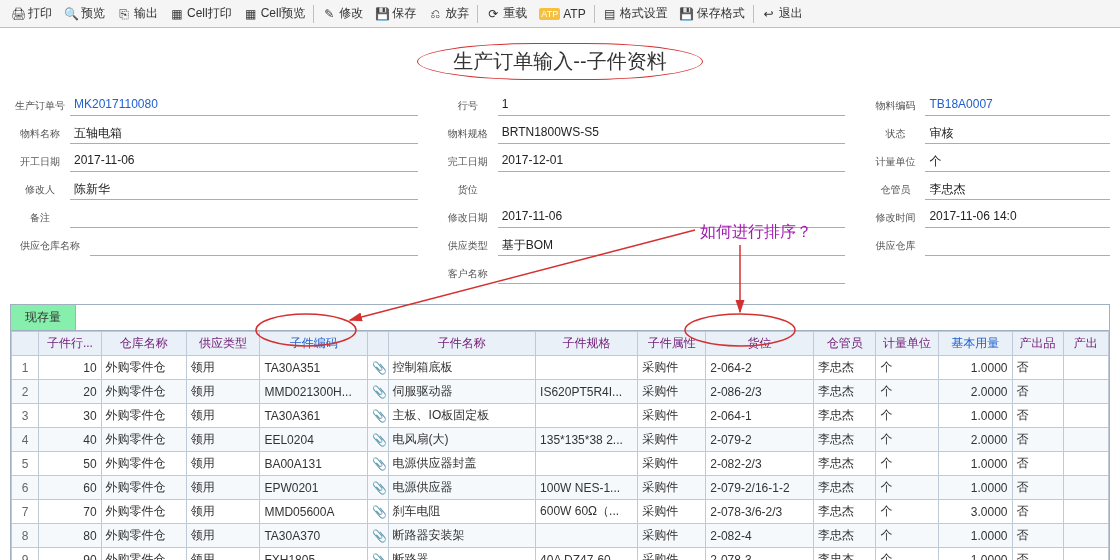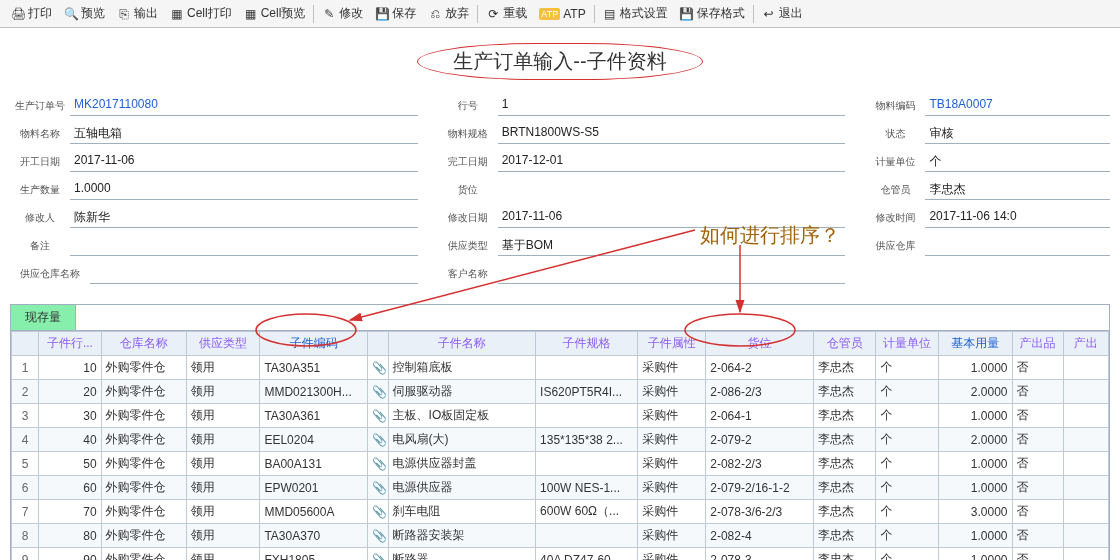--- a/index.html
+++ b/index.html
@@ -9,27 +9,27 @@
 .tool-sep { width: 1px; height: 18px; background: #c0c0c0; margin: 0 2px; }
 .icon { display: inline-block; width: 14px; height: 14px; text-align: center; line-height: 14px; font-size: 12px; }
 .title-area { text-align: center; padding: 15px 0 10px 0; position: relative; }
 .title-circle { display: inline-block; border: 1.5px solid #d43030; border-radius: 50%/60%; padding: 4px 35px; font-size: 20px; color: #333; }
 .form-area { display: flex; padding: 5px 10px; gap: 20px; }
 .form-col { flex: 1; }
 .form-row { display: flex; align-items: center; margin-bottom: 6px; height: 22px; }
 .form-label { width: 60px; color: #555; font-size: 10px; text-align: center; }
 .form-value { flex: 1; border-bottom: 1px solid #a0b0c0; padding: 1px 4px; height: 20px; color: #222; }
 .form-value.blue { color: #2060d0; }
-.annotation { position: absolute; color: #a16207; font-size: 20px; pointer-events: none; }
+.annotation { position: absolute; color: #a21caf; font-size: 16px; pointer-events: none; }
 .tab-bar { border: 1px solid #a0b0c0; border-bottom: none; display: flex; margin: 8px 10px 0 10px; }
 .tab { padding: 4px 14px; border-right: 1px solid #a0b0c0; background: #86efac; cursor: pointer; }
 .table-wrap { margin: 0 10px; border: 1px solid #a0b0c0; overflow: hidden; }
 table { border-collapse: collapse; width: 100%; table-layout: fixed; }
 th, td { border: 1px solid #c0cad6; padding: 3px 4px; font-size: 12px; height: 22px; overflow: hidden; white-space: nowrap; }
-th { background: #eaf0f8; color: #8b5cf6; font-weight: normal; text-align: center; }
+th { background: #eaf0f8; color: #701a75; font-weight: normal; text-align: center; }
 th.highlight { color: #2060d0; }
 td { background: #fff; }
 tr:nth-child(even) td { background: #f6f9fc; }
 .num-col { width: 24px; text-align: center; color: #666; }
 .paperclip { color: #888; }
 svg.overlay { position: absolute; top: 0; left: 0; pointer-events: none; }
 .atp-badge { background: #f5c040; color: #fff; font-size: 9px; padding: 1px 2px; border-radius: 2px; }
 </style>
 </head>
 <body>
@@ -103,24 +103,20 @@
         <span class="form-label">生产订单号</span>
         <span class="form-value blue">MK2017110080</span>
       </div>
     <div class="form-row">
         <span class="form-label">物料名称</span>
         <span class="form-value">五轴电箱</span>
       </div>
     <div class="form-row">
         <span class="form-label">开工日期</span>
         <span class="form-value">2017-11-06</span>
-      </div>
-    <div class="form-row">
-        <span class="form-label">生产数量</span>
-        <span class="form-value">1.0000</span>
       </div>
     <div class="form-row">
         <span class="form-label">修改人</span>
         <span class="form-value">陈新华</span>
       </div>
     <div class="form-row">
         <span class="form-label">备注</span>
         <span class="form-value"></span>
       </div>
     <div class="form-row">

